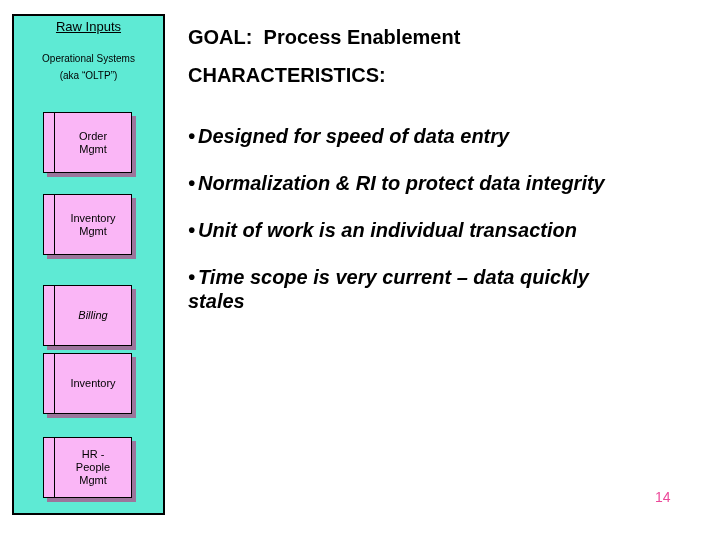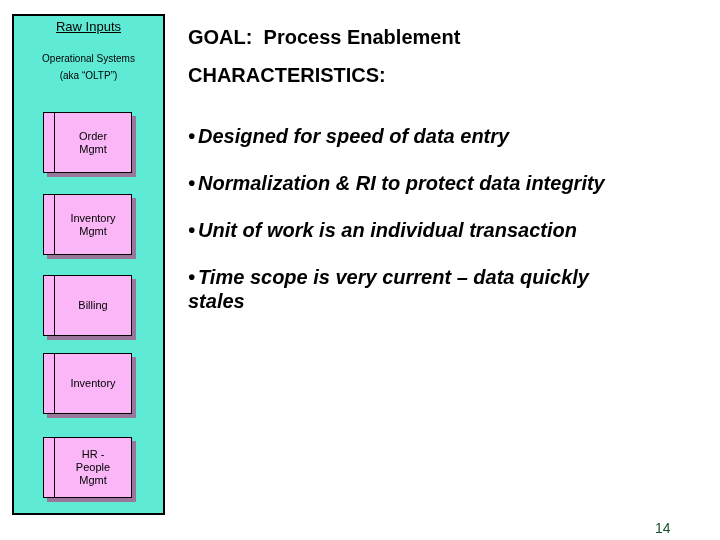--- a/index.html
+++ b/index.html
@@ -65,21 +65,21 @@
     display: flex;
     align-items: center;
     justify-content: center;
     text-align: center;
     font-size: 11px;
     line-height: 13px;
     white-space: pre-line;
   }
   .box-0 { top: 96px; padding-left: 6px; }
   .box-1 { top: 178px; }
-  .box-2 { top: 259px; }
+  .box-2 { top: 269px; font-style: italic; }
   .box-3 { top: 337px; }
   .box-4 { top: 421px; }
 
   
   .content {
     position: absolute;
     left: 188px;
     top: 26px;
     width: 444px;
   }
@@ -96,23 +96,23 @@
     font-size: 20px;
     line-height: 24px;
     font-weight: bold;
     font-style: italic;
   }
   .bullet .dot { margin-right: 3px; }
 
   .page-num {
     position: absolute;
     left: 655px;
-    top: 520px;
+    top: 489px;
     font-size: 14px;
-    color: #14532d;
+    color: #ec4899;
   }
 </style>
 </head>
 <body>
 
 <div class="slide">
 
   <div class="panel">
     <div class="panel-title">Raw Inputs</div>
     <div class="panel-subtitle">

